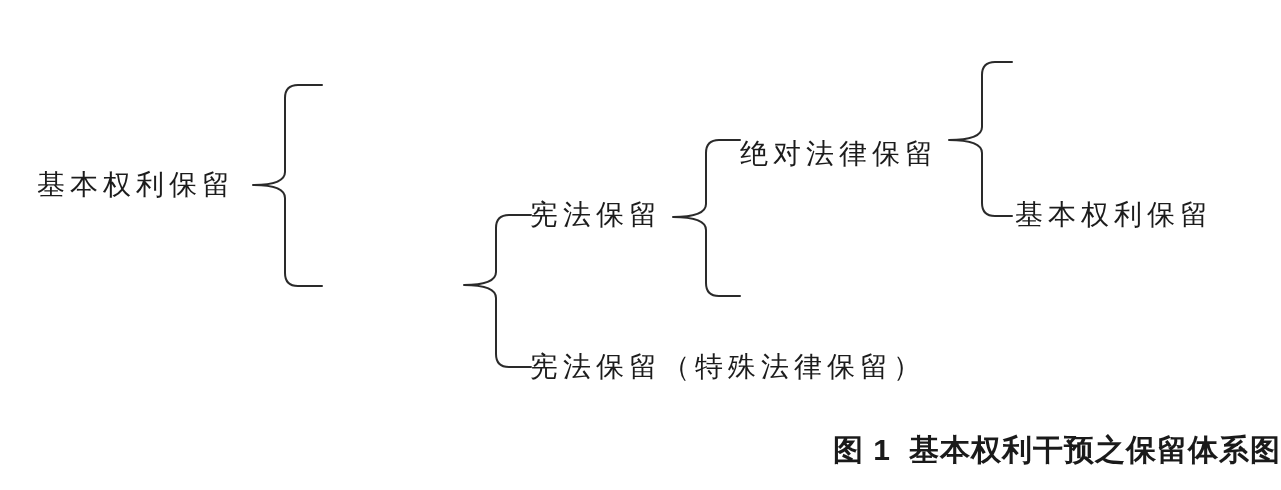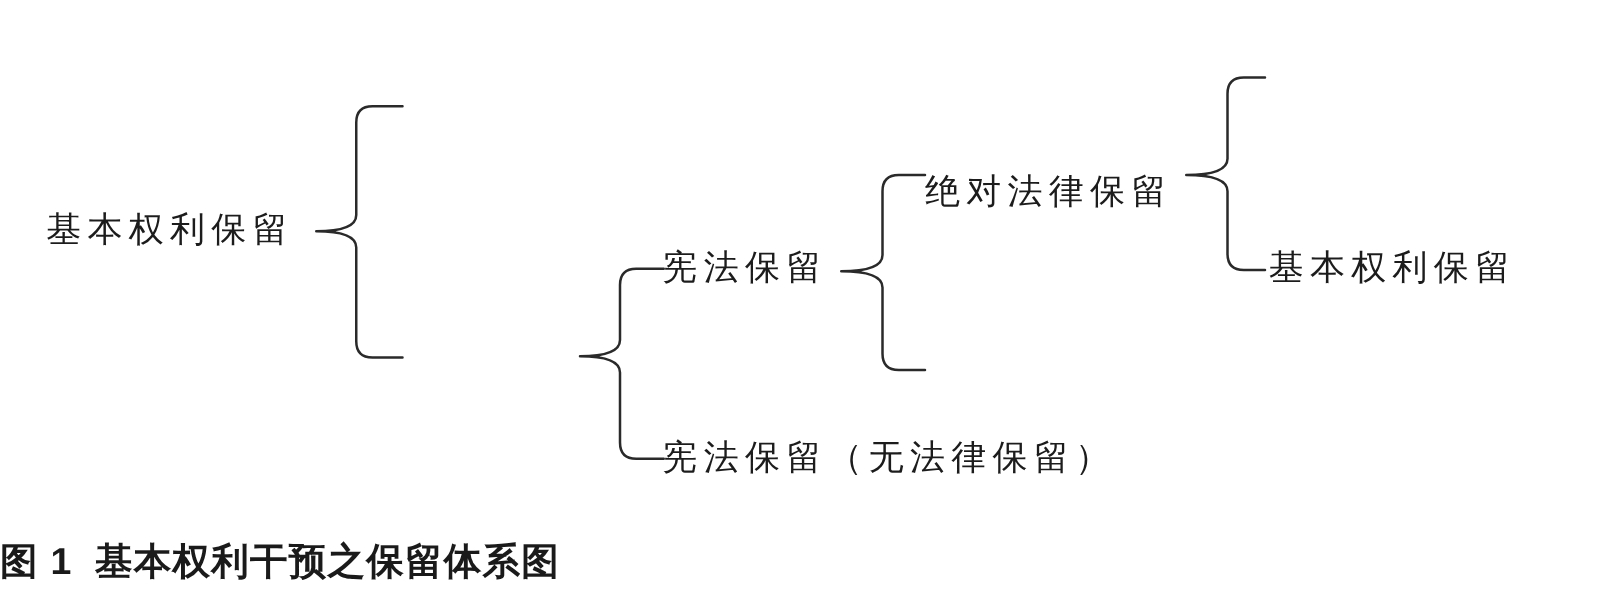--- a/index.html
+++ b/index.html
@@ -32,21 +32,21 @@
     letter-spacing: 5px;
     color: #1c1c1c;
     line-height: 1;
   }
   .figure-caption {
     position: absolute;
     left: 0;
     right: 0;
     top: 450px;
     transform: translateY(-50%);
-    text-align: left;
+    text-align: right;
     font-family: "Liberation Sans", "DejaVu Sans", sans-serif;
     font-weight: bold;
     font-size: 30px;
     letter-spacing: 1px;
     color: #1a1a1a;
     white-space: nowrap;
     line-height: 1;
   }
   .figure-caption .caption-label { margin-right: 18px; }
 </style>
@@ -61,21 +61,21 @@
     <path d="M 740 140 L 719 140 Q 706 140 706 153 L 706 204 Q 706 217 673 217 Q 706 217 706 230 L 706 283 Q 706 296 719 296 L 740 296"></path>
     <path d="M 1012 62 L 995 62 Q 982 62 982 75 L 982 127 Q 982 140 949 140 Q 982 140 982 153 L 982 203 Q 982 216 995 216 L 1012 216"></path>
   </svg>
 
   <div class="node-label" style="left:37px; top:185px;">基本权利保留</div>
 
 
 
   <div class="node-label" style="left:530px; top:215px;">宪法保留</div>
 
-  <div class="node-label" style="left:530px; top:367px;">宪法保留（无法律保留）</div>
+  <div class="node-label" style="left:530px; top:367px;">宪法保留（特殊法律保留）</div>
 
   <div class="node-label" style="left:740px; top:154px;text-align:center;">绝对法律保留</div>
 
 
 
   <div class="node-label" style="left:1015px; top:215px;">基本权利保留</div>
 
   <div class="figure-caption">
     <span class="caption-label">图 1</span><span>基本权利干预之保留体系图</span>
   </div>

